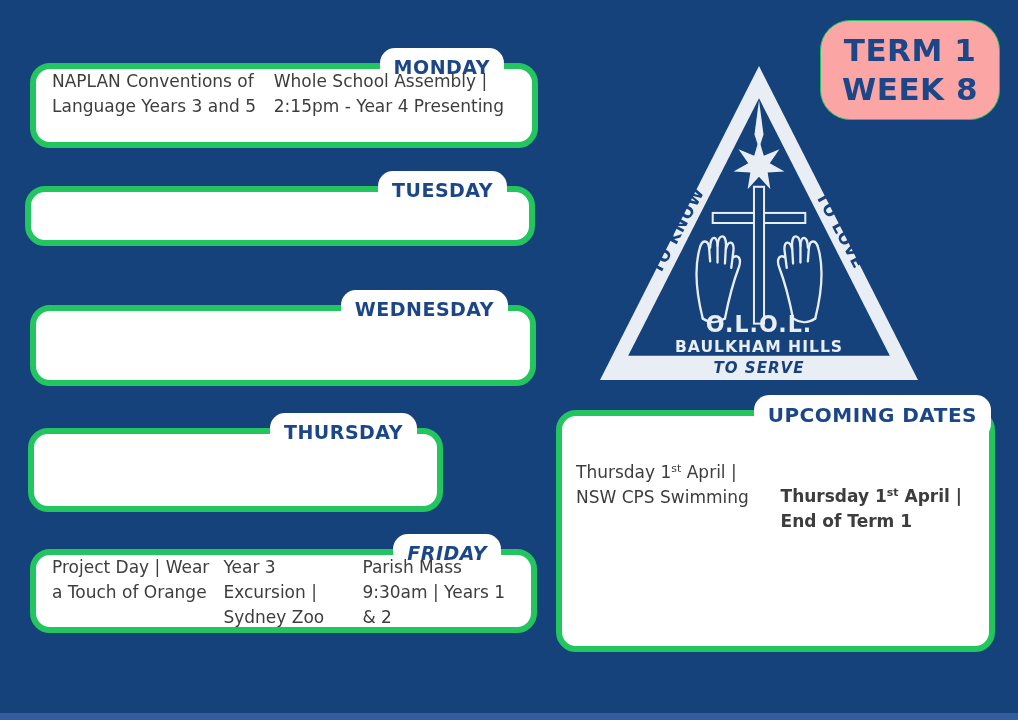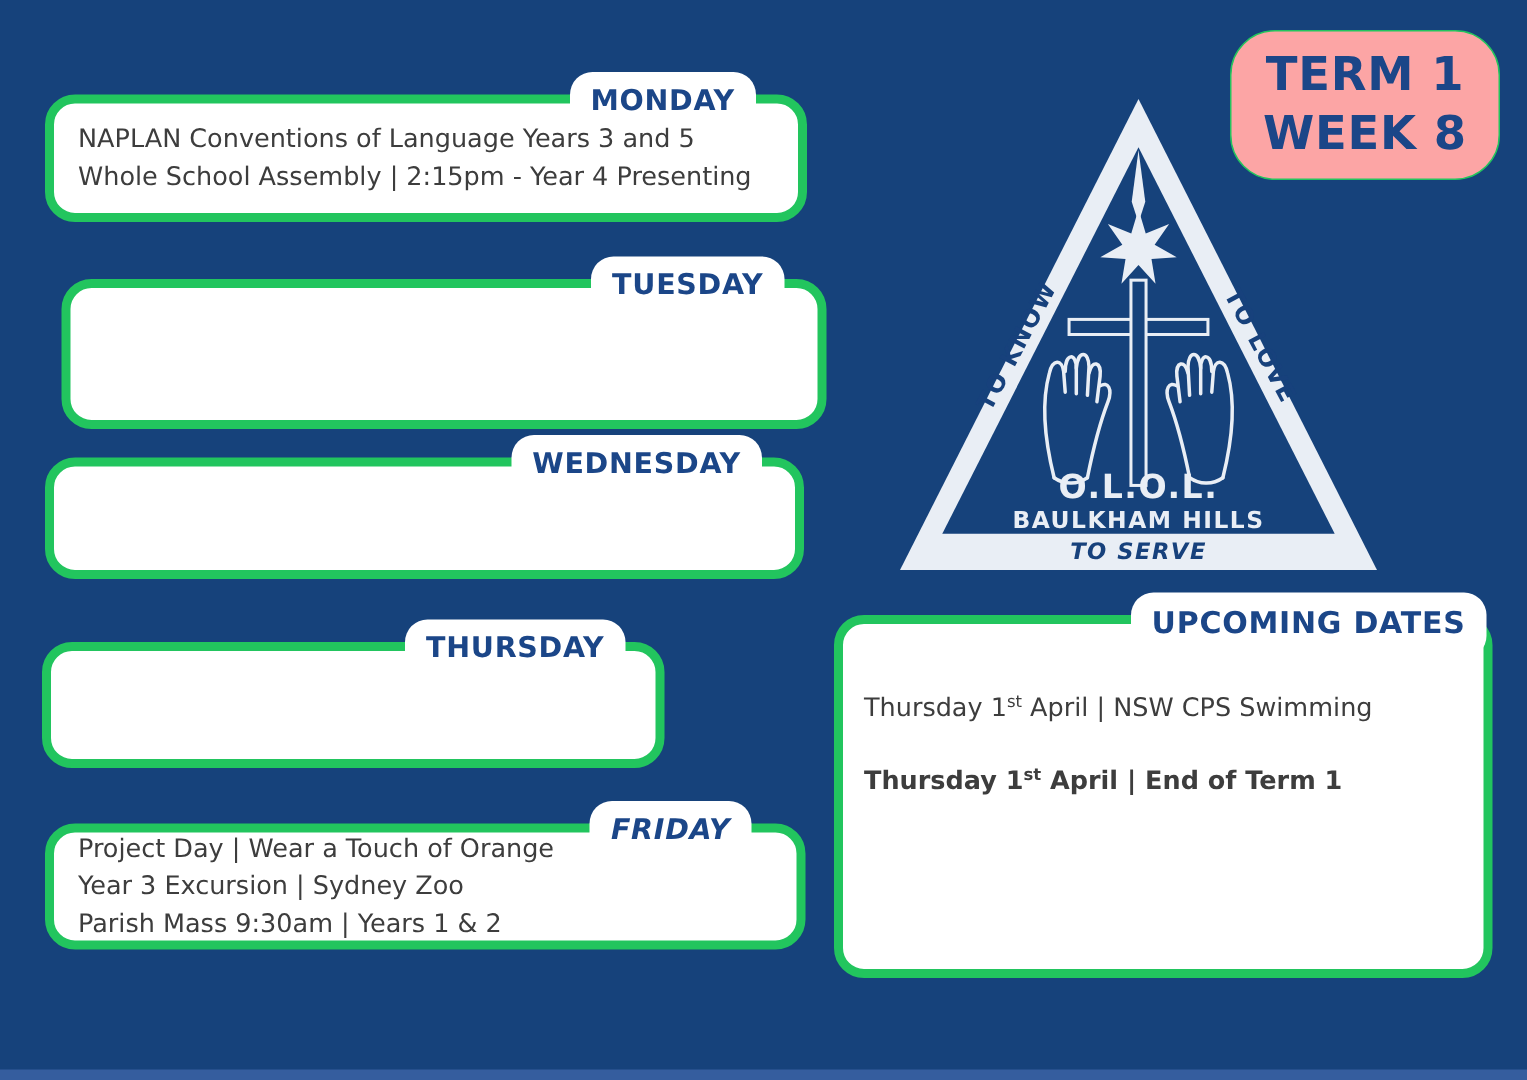--- a/index.html
+++ b/index.html
@@ -44,29 +44,29 @@
     box-sizing:border-box;
     padding:8px 14px 0;
     font-weight:bold;font-size:19px;letter-spacing:.5px;
     color:#1b4688;
     z-index:1;
     white-space:nowrap;
   }
   .content{
     position:relative;z-index:2;
     height:100%;
-    display:flex;flex-direction:column;justify-content:center;
+    display:flex;flex-direction:row;justify-content:center;
     padding:0 16px;
     box-sizing:border-box;
     font-size:17px;line-height:25px;color:#3d3d3d;
   }
   .content p{margin:0;}
   .card-mon{left:30px;top:63px;width:508px;height:85px;}
   .card-mon .tab{right:28px;}
-  .card-tue{left:41px;top:186px;width:510px;height:100px;}
+  .card-tue{left:25px;top:186px;width:510px;height:60px;}
   .card-tue .tab{right:22px;}
   .card-wed{left:30px;top:305px;width:506px;height:81px;}
   .card-wed .tab{right:22px;}
   .card-thu{left:28px;top:428px;width:415px;height:84px;}
   .card-thu .tab{right:20px;}
   .card-fri{left:30px;top:549px;width:507px;height:84px;}
   .card-fri .tab{right:30px;font-style:italic;}
   .card-upc{left:556px;top:410px;width:439px;height:242px;}
   .card-upc .tab{right:-2px;font-size:20px;}
   .card-upc .content{justify-content:flex-start;padding-top:44px;padding-left:14px;}

